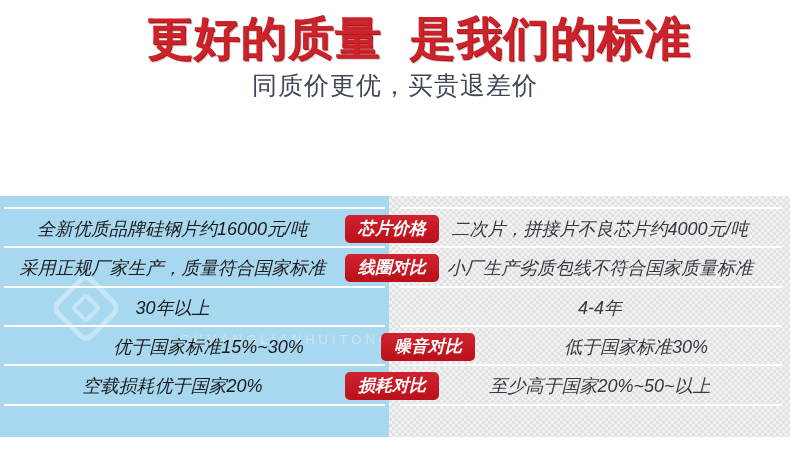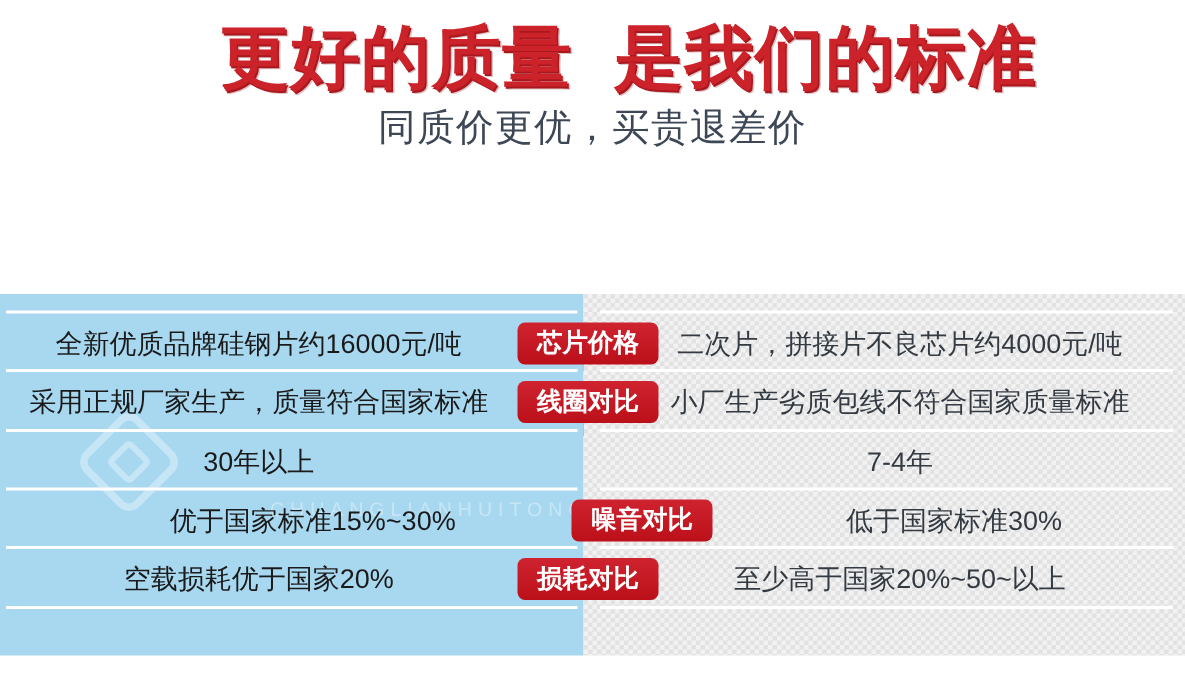--- a/index.html
+++ b/index.html
@@ -185,20 +185,21 @@
     background: #ffffff;
   }
   .sep-left  { left: 4px;  width: 381px; }
   .sep-right { left: 400px; width: 382px; }
 
   .row {
     position: absolute;
     left: 0;
     width: 746px;
     height: 38px;
+    font-style: italic;
   }
   .cell-left {
     position: absolute;
     left: 6px;
     top: 0;
     width: 333px;
     height: 38px;
     line-height: 38px;
     text-align: center;
     font-size: 18px;
@@ -273,21 +274,21 @@
     <div class="sep sep-right" style="top: 246.3px;"></div>
     <div class="row" style="top: 249.3px;">
       <div class="cell-left">采用正规厂家生产，质量符合国家标准</div>
       <div class="cell-label">线圈对比</div>
       <div class="cell-right">小厂生产劣质包线不符合国家质量标准</div>
     </div>
     <div class="sep sep-left" style="top: 285.6px;"></div>
     <div class="sep sep-right" style="top: 285.6px;"></div>
     <div class="row" style="top: 288.6px;">
       <div class="cell-left">30年以上</div>
-      <div class="cell-right">7-4年</div>
+      <div class="cell-right">4-4年</div>
     </div>
     <div class="sep sep-left" style="top: 324.9px;"></div>
     <div class="sep sep-right" style="top: 324.9px;"></div>
     <div class="row" style="top: 327.9px; margin-left: 36px;">
       <div class="cell-left">优于国家标准15%~30%</div>
       <div class="cell-label">噪音对比</div>
       <div class="cell-right">低于国家标准30%</div>
     </div>
     <div class="sep sep-left" style="top: 364.2px;"></div>
     <div class="sep sep-right" style="top: 364.2px;"></div>

